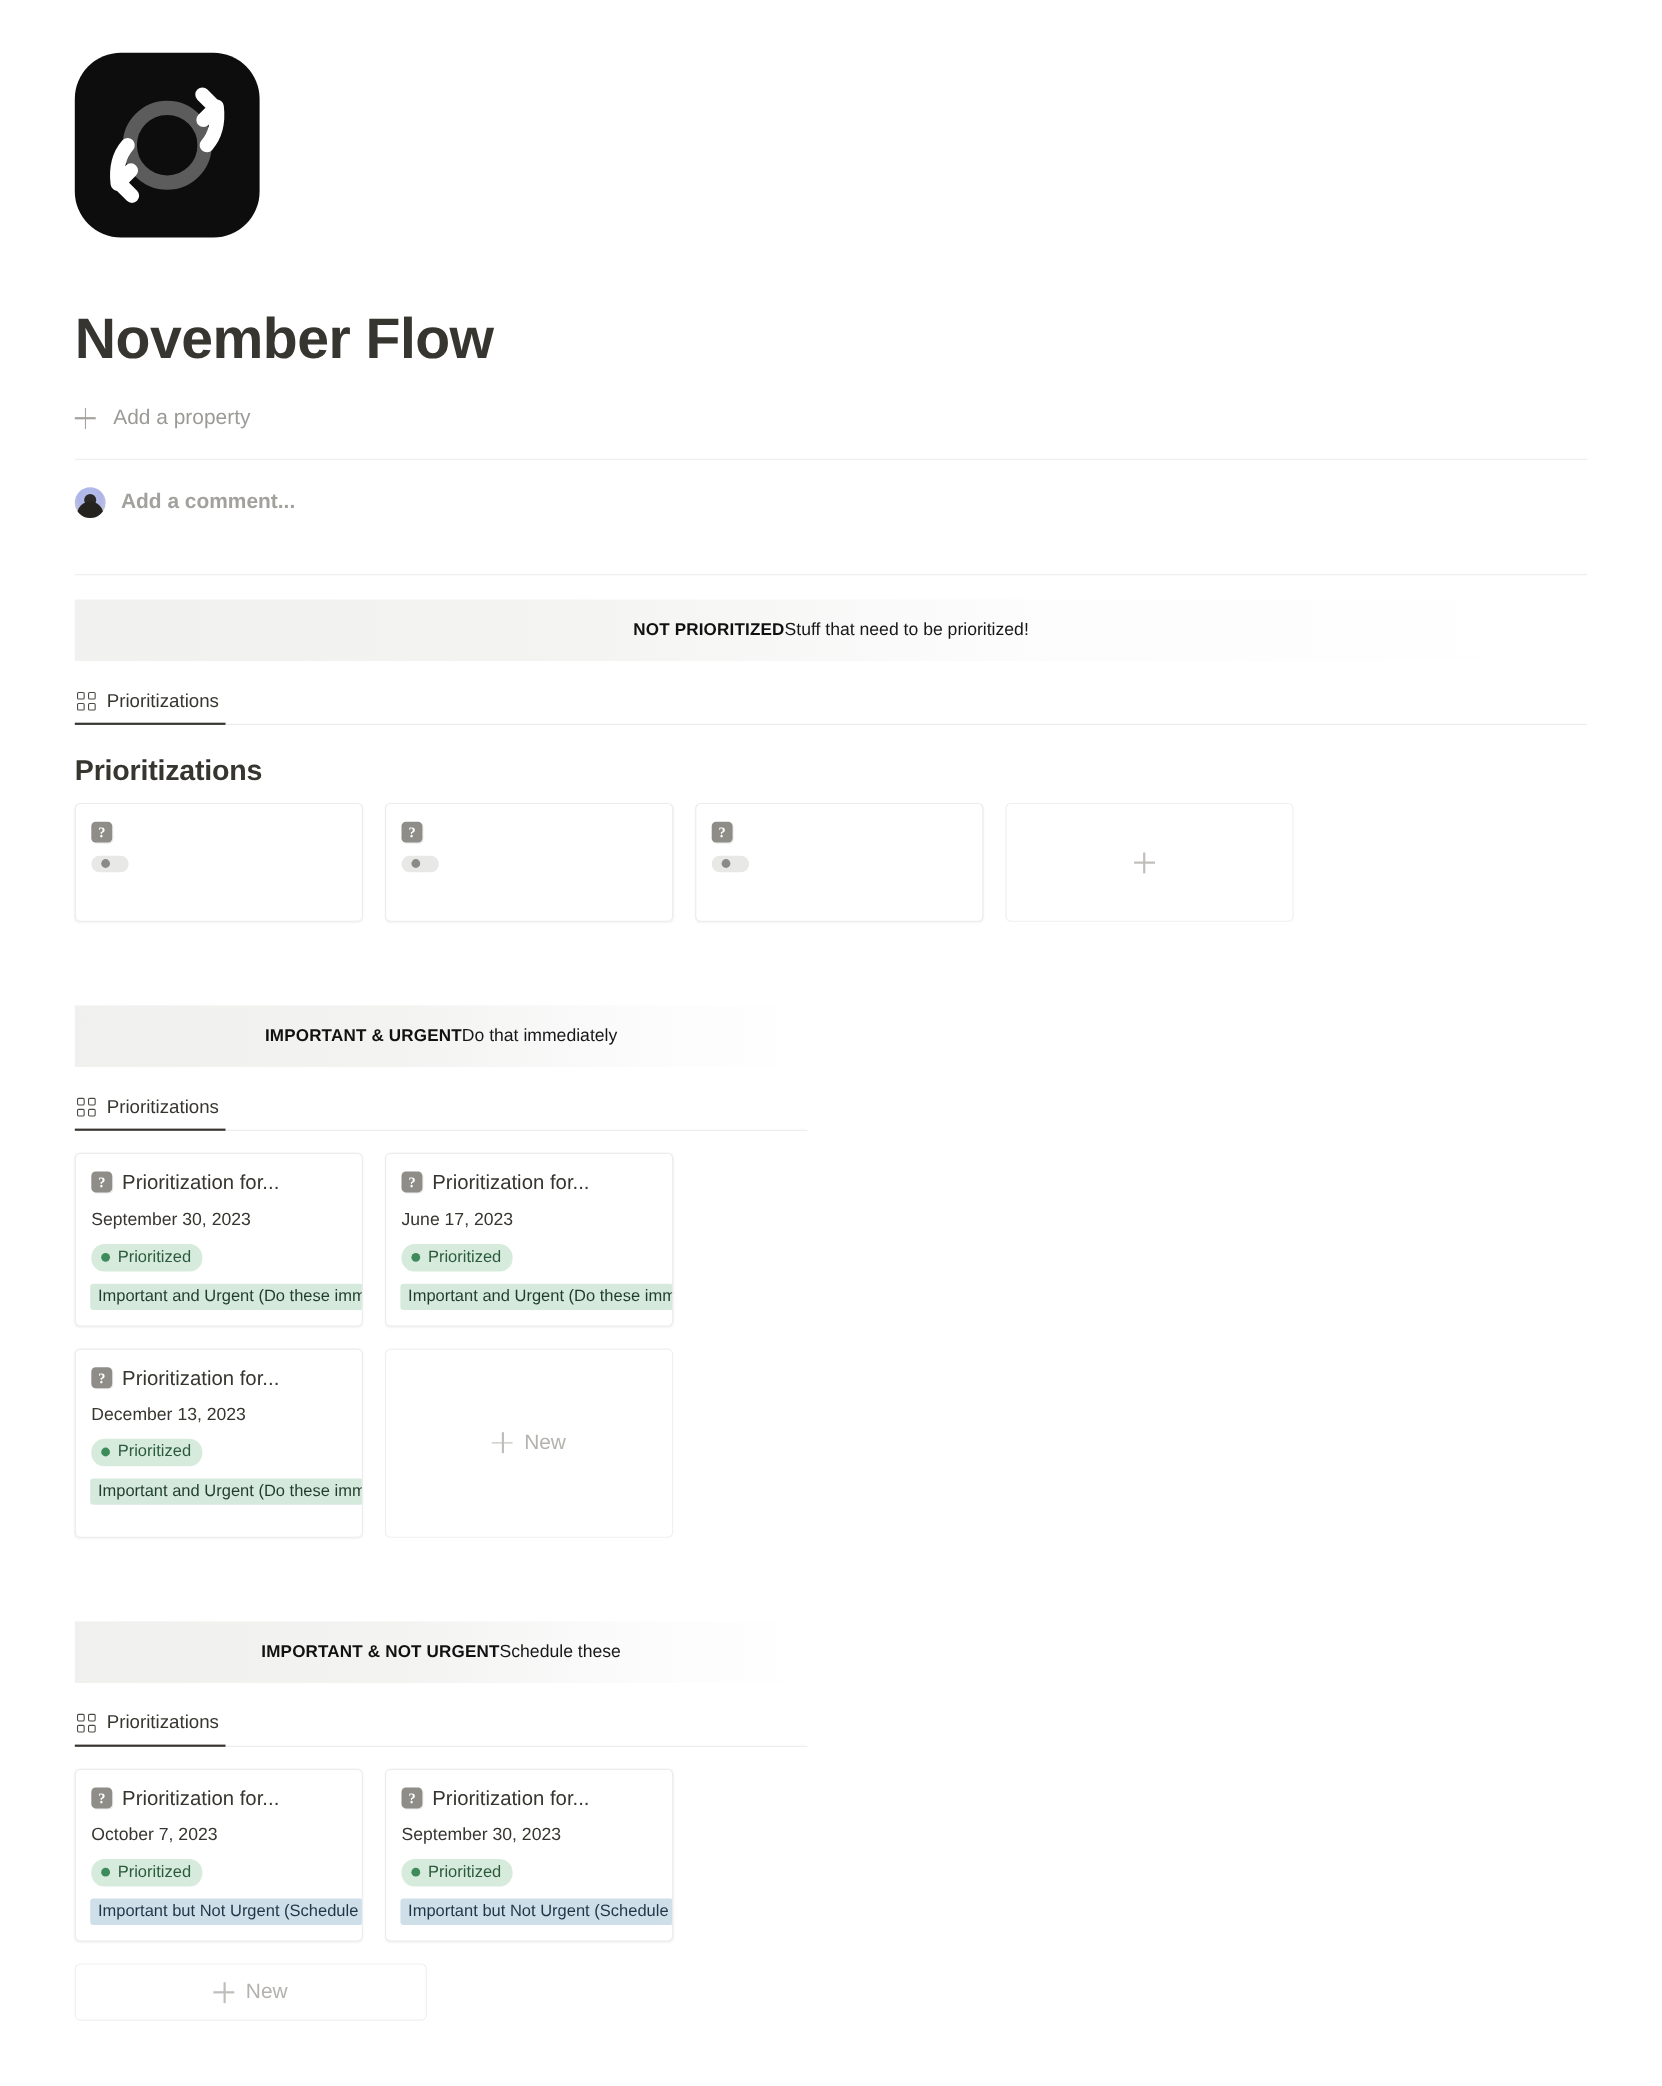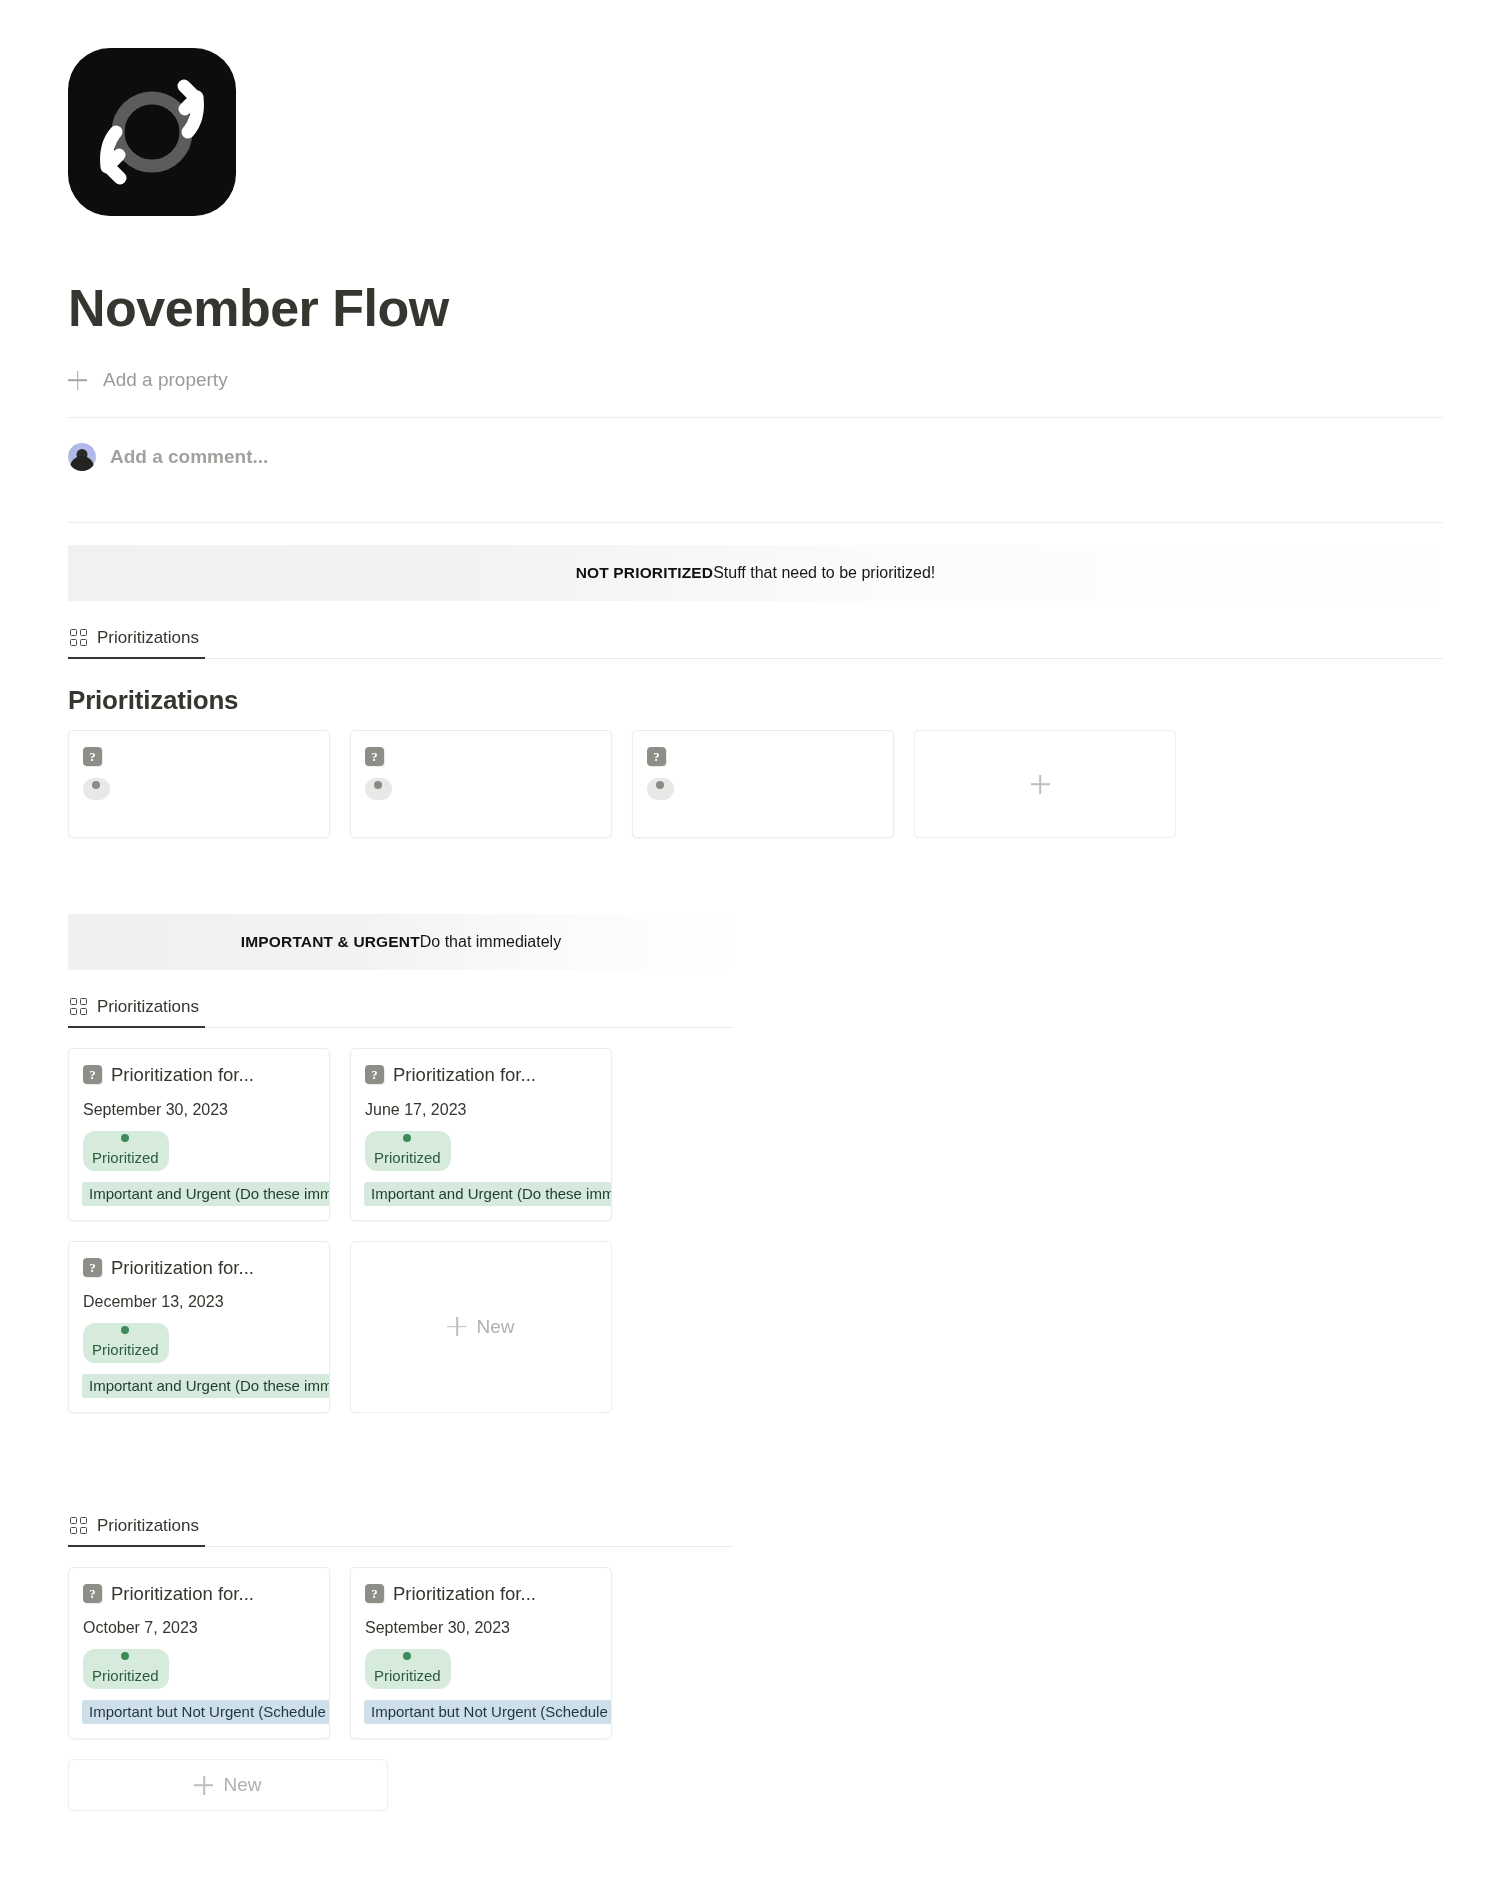--- a/index.html
+++ b/index.html
@@ -149,21 +149,20 @@
   .card-date { font-size: 16px; color: #37352f; margin-top: 13px; }
 
   .pill {
     display: inline-flex; align-items: center; gap: 7px;
     margin-top: 12px;
     padding: 3px 10px 4px 9px;
     border-radius: 12px;
     font-size: 15px;
     line-height: 1.2;
     white-space: nowrap;
-    flex-direction: column;
   }
   .pill .dot { width: 8px; height: 8px; border-radius: 50%; flex:none; }
   .pill.grey { background: #e8e8e7; color: #4b4a46; }
   .pill.grey .dot { background: #8b8a86; }
   .pill.green { background: #d7ebdd; color: #2b5b3c; }
   .pill.green .dot { background: #3d8a5a; }
 
   .tagline {
     margin-top: 11px;
     display: block;
@@ -336,20 +335,24 @@
               <span class="dot"></span>
               <span>Prioritized</span>
             </span><span class="tagline tag-green">Important and Urgent (Do these immediately)</span></div>
           <div class="newcard" style="min-height:172px">
             <span class="plus-glyph"></span>
             <span>New</span>
           </div>
         </div>
       </div>
       <div class="quad quad-spacer-top">
+        <div class="callout">
+          <span class="callout-title">IMPORTANT &amp; NOT URGENT</span>
+          <span class="callout-sub">Schedule these</span>
+        </div>
         <div class="tabstrip"><div class="tab">
             <span class="grid-icon">
               <i></i>
               <i></i>
               <i></i>
               <i></i>
             </span>
             <span>Prioritizations</span>
           </div></div>
         <div class="cards" style="margin-top:20px">

